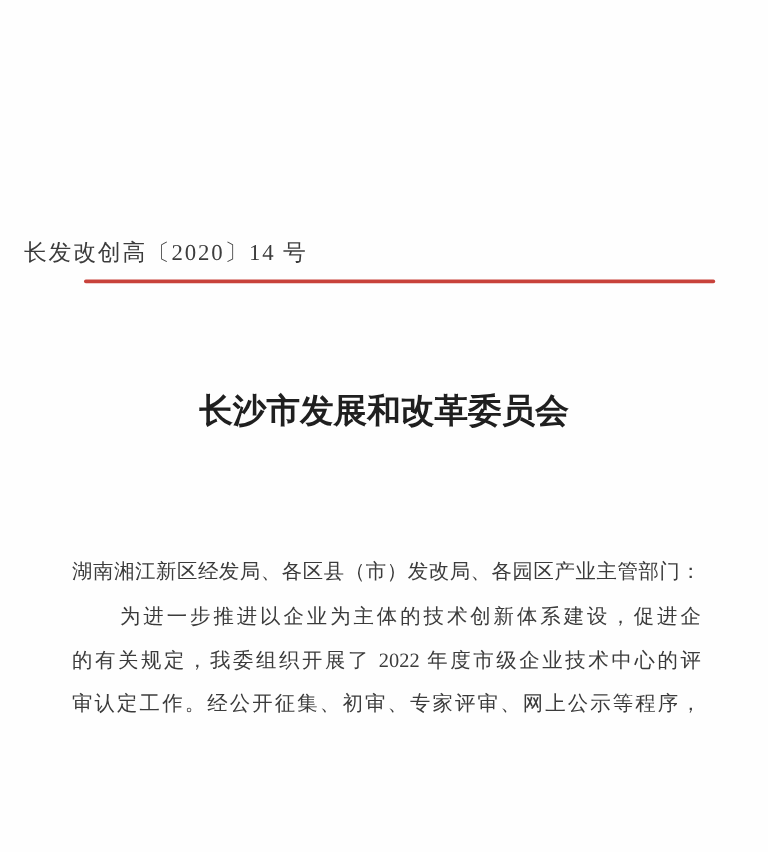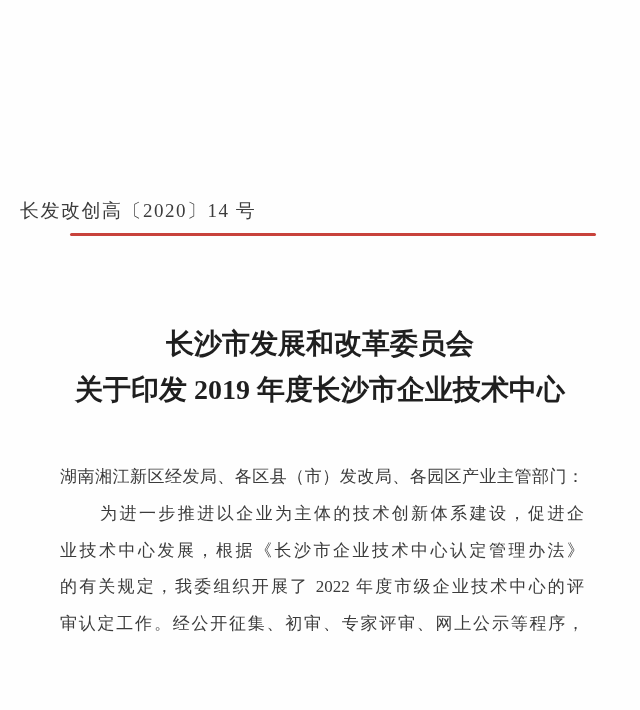--- a/index.html
+++ b/index.html
@@ -106,24 +106,22 @@
 
 <div class="page" style="--header-red: #e0463e; --divider-red: #c8423b; --title-black: #1f1f1f; --body-text: #3b3b3b; --background: #fefefe;">
 
 
   <div class="doc-number">长发改创高〔2020〕14 号</div>
 
   <div class="red-divider"></div>
 
   <div class="title-block">
     <div class="title-line">长沙市发展和改革委员会</div>
-    <div class="title-line">关于印发 2019 年度长沙市企业技术中心</div>
   </div>
 
   <div class="body-block">
     <div class="body-line">湖南湘江新区经发局、各区县（市）发改局、各园区产业主管部门：</div>
     <div class="body-line indent">为进一步推进以企业为主体的技术创新体系建设，促进企</div>
-    <div class="body-line">业技术中心发展，根据《长沙市企业技术中心认定管理办法》</div>
     <div class="body-line">的有关规定，我委组织开展了 2022 年度市级企业技术中心的评</div>
     <div class="body-line">审认定工作。经公开征集、初审、专家评审、网上公示等程序，</div>
   </div>
 
 </div>
 
 </body></html>

